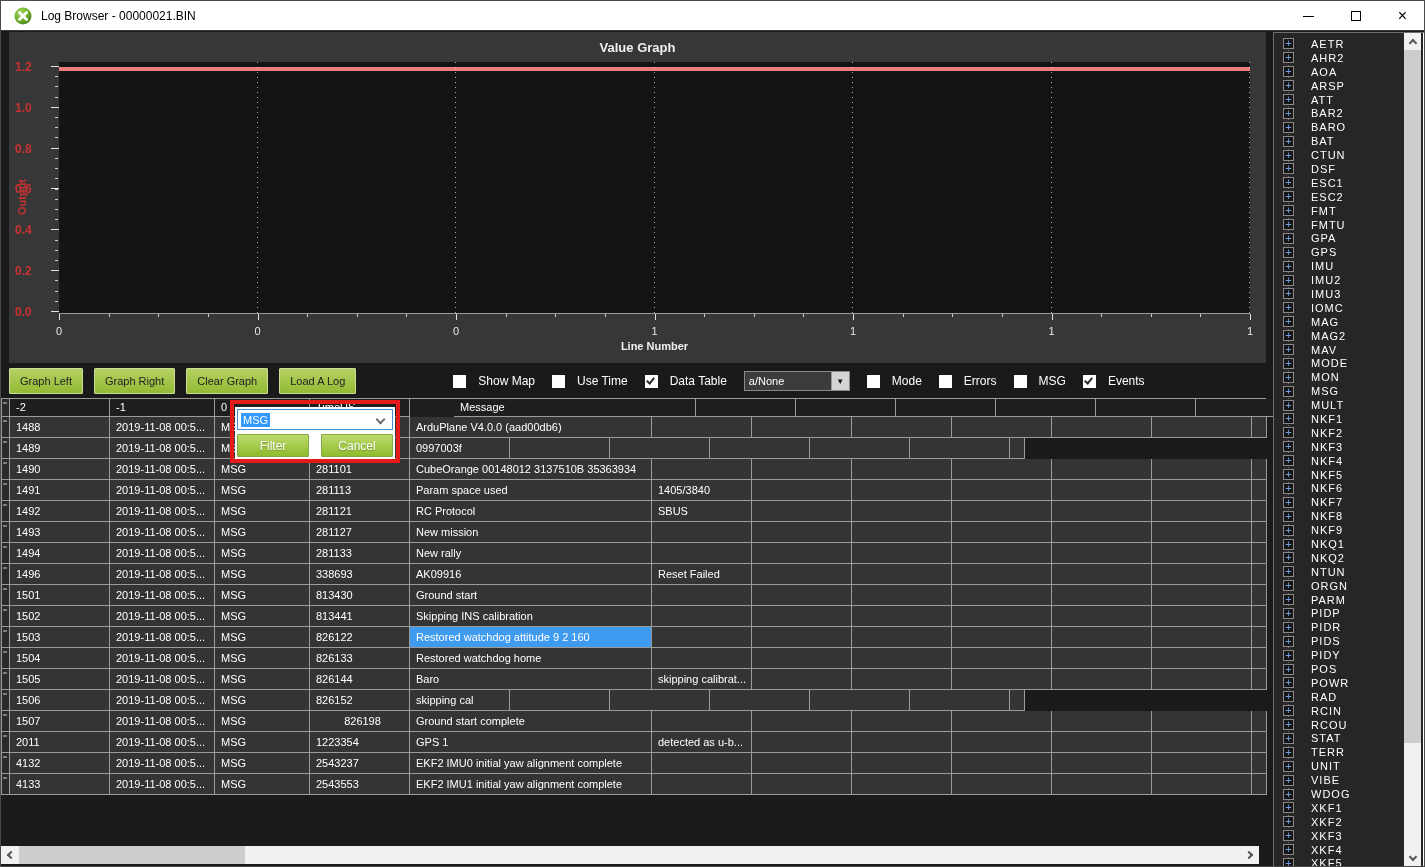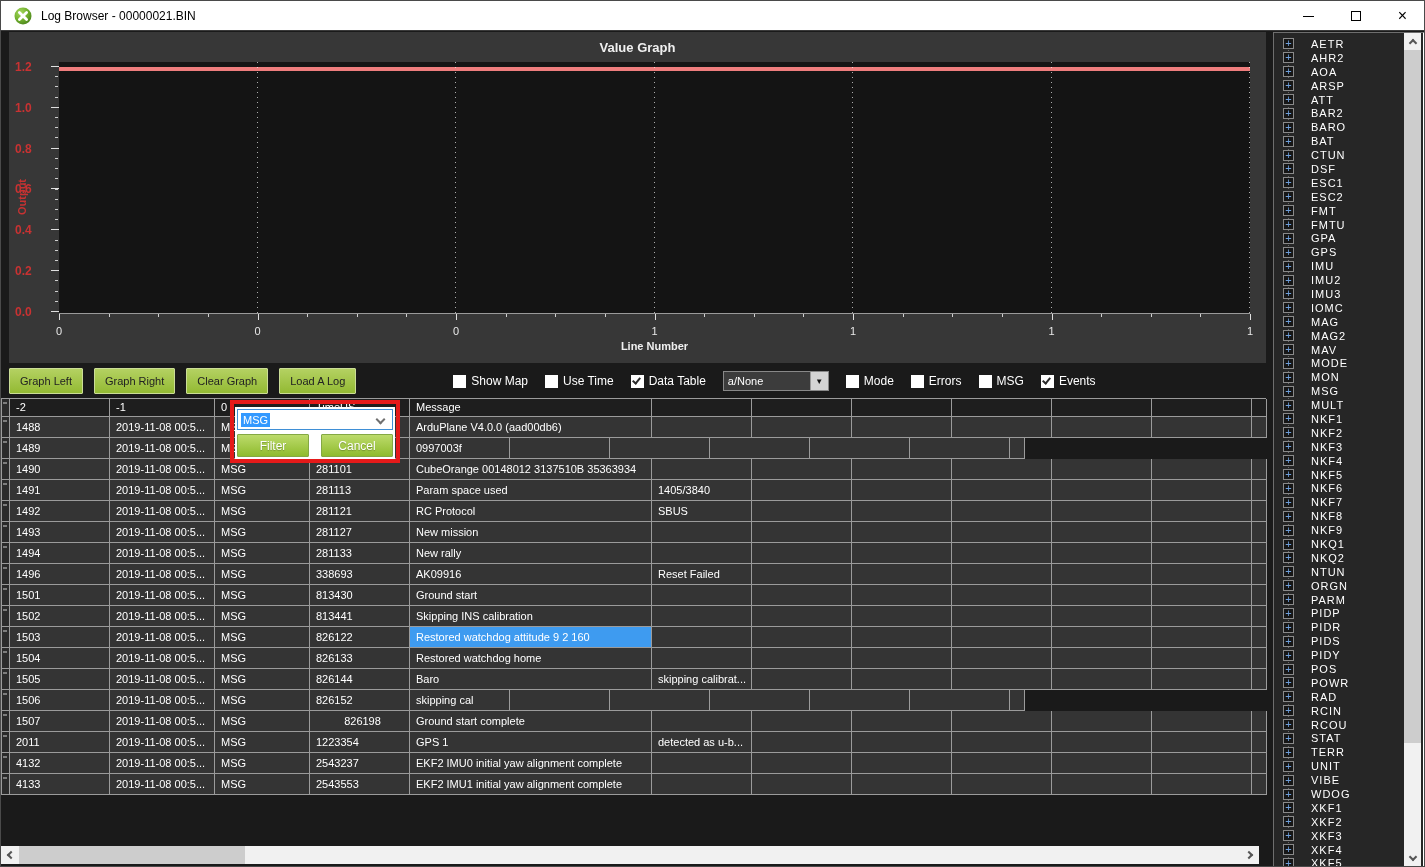--- a/index.html
+++ b/index.html
@@ -42,21 +42,21 @@
     color:#c83232;font-size:11px;font-weight:bold;transform:rotate(-90deg);}
   .xaxis-title{position:absolute;left:50px;top:308px;width:1191px;text-align:center;
     color:#f0f0f0;font-size:11px;font-weight:bold;}
   
   .toolbar{position:absolute;left:8px;top:363px;width:1257px;height:34px;
     display:flex;align-items:center;}
   .btn{height:26px;padding:0 10px;margin-right:11px;display:flex;align-items:center;
     background:linear-gradient(#b4d162,#93ba33);border:1px solid #cbdd97;border-radius:1px;
     color:#222;font-size:11px;cursor:pointer;white-space:nowrap;}
   .tb-gap{width:86px;}
-  .cb-wrap{display:flex;align-items:center;margin-right:17px;cursor:pointer;}
+  .cb-wrap{display:flex;align-items:center;margin-right:17px;cursor:pointer;gap:7px;}
   .cb-box{width:13px;height:13px;background:#fff;position:relative;flex:none;}
   .cb-check{position:absolute;left:3px;top:1px;width:5px;height:8px;
     border-right:2px solid #2b2b2b;border-bottom:2px solid #2b2b2b;transform:rotate(40deg);}
   .cb-lbl{margin-left:5px;color:#fff;font-size:12px;white-space:nowrap;}
   .dropdown{height:20px;width:106px;margin-right:17px;display:flex;background:#3c3c3c;
     border:1px solid #888;cursor:pointer;}
   .dd-text{flex:1;color:#fff;font-size:11px;padding:3px 0 0 4px;overflow:hidden;}
   .dd-btn{width:18px;background:#d4d4d4;border-left:1px solid #999;display:flex;
     align-items:center;justify-content:center;font-size:8px;color:#111;}
   
@@ -238,21 +238,21 @@
     </div>
 </div>
 
 <div class="grid" id="grid">
     <div class="g-row hdr">
       <div class="g-corner"></div>
       <div class="g-cell" style="width: 100px;">-2</div>
       <div class="g-cell" style="width: 105px;">-1</div>
       <div class="g-cell" style="width: 95px;">0</div>
       <div class="g-cell" style="width: 100px;">TimeUS</div>
-      <div class="g-cell" style="width: 242px;">Message</div>
+      <div class="g-cell" style="width: 242px; margin-left: 44px;">Message</div>
       <div class="g-cell" style="width: 100px;"></div>
       <div class="g-cell" style="width: 100px;"></div>
       <div class="g-cell" style="width: 100px;"></div>
       <div class="g-cell" style="width: 100px;"></div>
       <div class="g-cell" style="width: 100px;"></div>
       <div class="g-cell" style="width: 100px;"></div>
       <div class="g-cell" style="width: 15px;"></div>
     </div>
     <div class="g-row">
       <div class="g-corner"></div>

